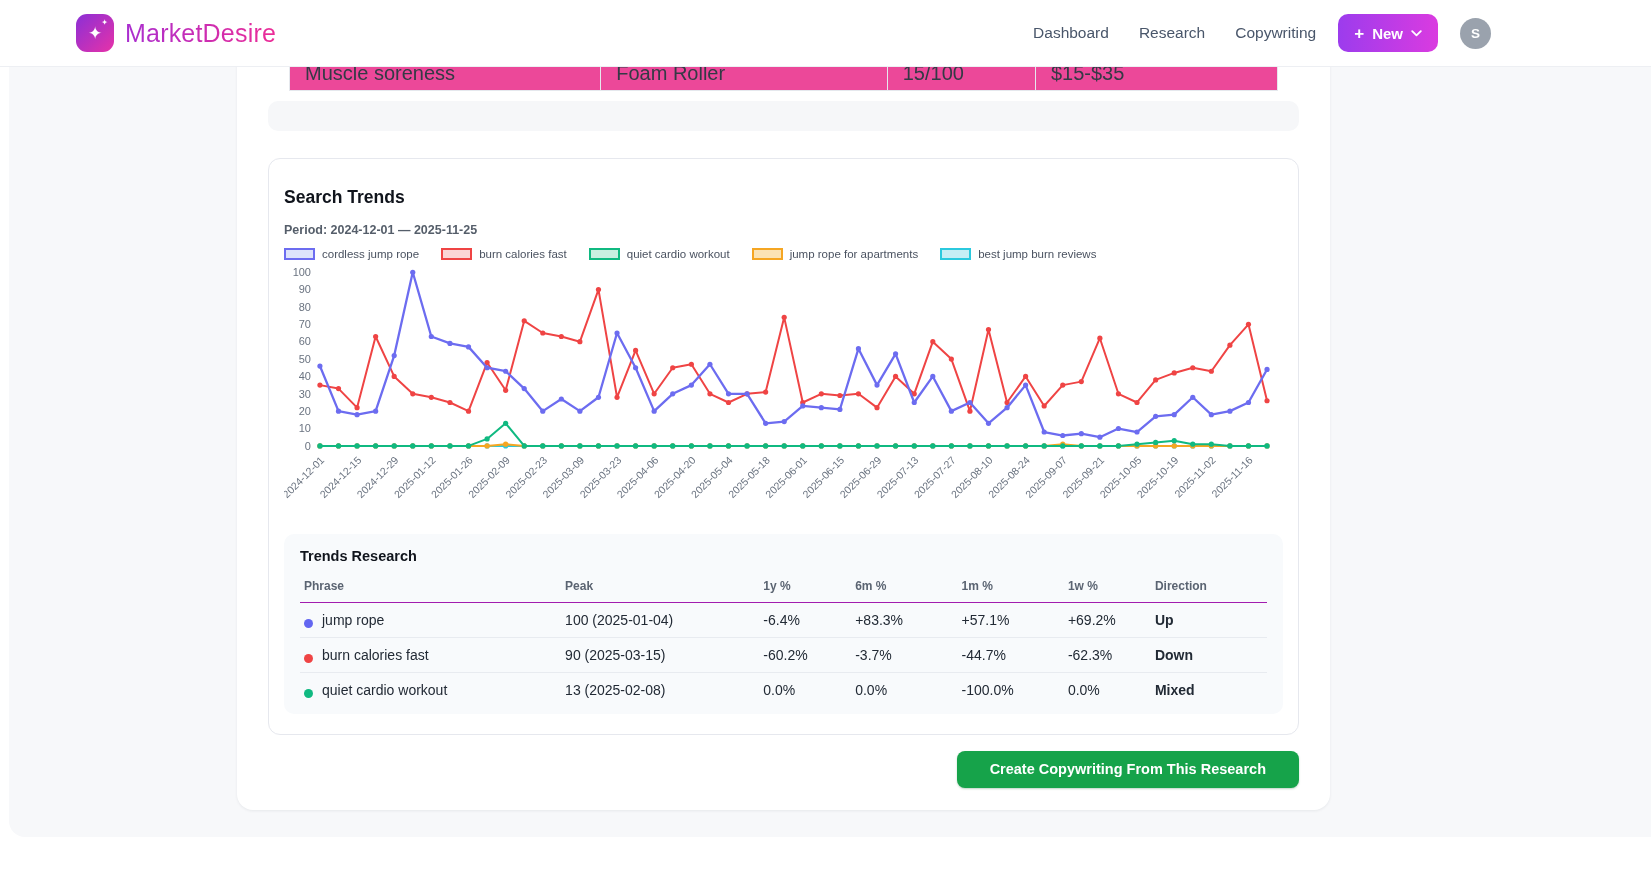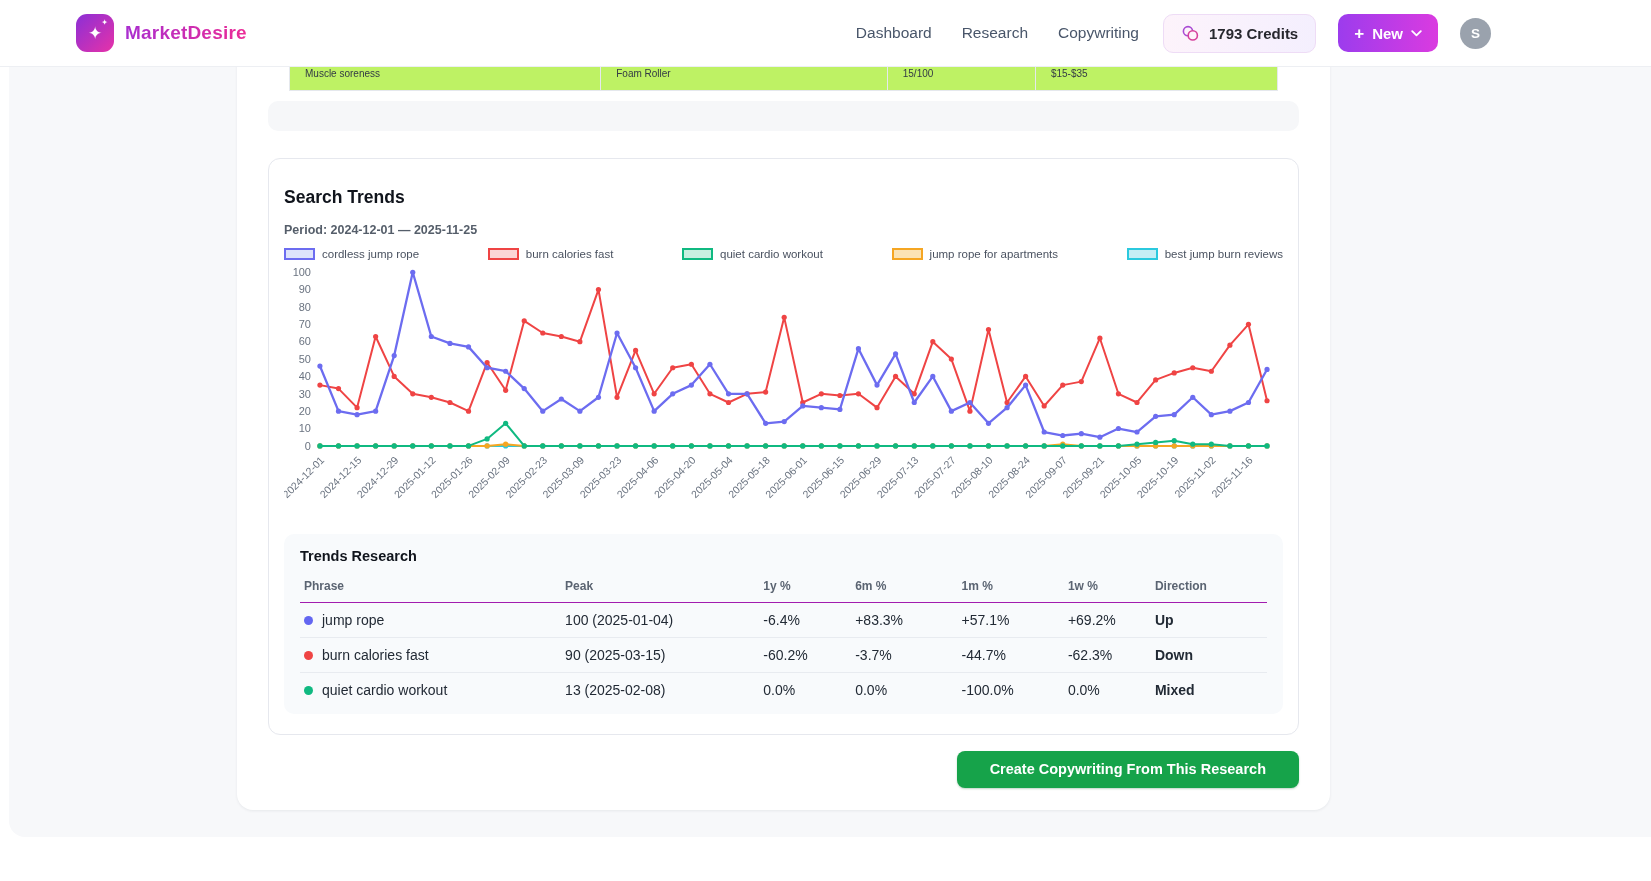--- a/index.html
+++ b/index.html
@@ -26,21 +26,21 @@
   .brand { display: flex; align-items: center; gap: 11px; }
   .brand-badge {
     width: 38px; height: 38px; border-radius: 11px;
     background: linear-gradient(135deg, #8b2fd6, #e732a8);
     display: flex; align-items: center; justify-content: center;
     color: #fff; position: relative;
   }
   .brand-badge .spark-main { font-size: 17px; line-height: 1; }
   .brand-badge .spark-small { position: absolute; top: 5px; right: 6px; font-size: 8px; line-height: 1; }
   .brand-name {
-    font-size: 19px; font-weight: 700; letter-spacing: .2px;
+    font-size: 25px; font-weight: 400; letter-spacing: .2px;
     background: linear-gradient(90deg, #a92ed0, #ec2c96);
     -webkit-background-clip: text; background-clip: text;
     color: #d6309b; -webkit-text-fill-color: transparent;
   }
   nav.main-nav { margin-left: auto; display: flex; gap: 30px; align-items: center; }
   nav.main-nav a { color: #49566a; font-size: 15.5px; font-weight: 500; text-decoration: none; cursor: pointer; }
   .credits {
     margin-left: 24px; display: flex; align-items: center; gap: 9px;
     height: 39px; padding: 0 17px; border-radius: 10px;
     border: 1px solid #eedcf6;
@@ -64,48 +64,48 @@
   .card {
     position: absolute; left: 237px; top: -40px; width: 1093px; height: 850px;
     background: #fff; border-radius: 16px; z-index: 1;
     box-shadow: 0 1px 3px rgba(16,24,40,.07);
     padding: 0 31px;
   }
   
   .kw-wrap { padding-top: 95px; }
   .kw-table { width: calc(100% - 42px); margin: 0 21px; border-collapse: collapse; }
   .kw-table td {
-    border: 1px solid #e5e8ed; background: #bef264; height: 35px;
-    padding: 0 15px; font-size: 10px; color: #333a45;
+    border: 1px solid #e5e8ed; background: #ec4899; height: 35px;
+    padding: 0 15px; font-size: 20px; color: #333a45;
   }
   .kw-footer { margin: 10px 0 0; height: 30px; background: #f6f7f9; border-radius: 10px; }
   
   .trends-card {
     border: 1px solid #e6e8ee; border-radius: 12px; background: #fff;
     margin-top: 27px; padding: 28px 15px 20px;
   }
   .trends-card h2 { font-size: 17.5px; font-weight: 700; color: #10141c; }
   .period { font-size: 12.5px; font-weight: 700; color: #555e6a; margin-top: 15px; }
-  .legend { display: flex; justify-content: space-between; gap: 22px; margin: 11px 0 2px; flex-wrap: wrap; }
+  .legend { display: flex; justify-content: flex-start; gap: 22px; margin: 11px 0 2px; flex-wrap: wrap; }
   .lg-item { display: flex; align-items: center; gap: 7px; cursor: pointer; }
   .lg-swatch { width: 31px; height: 12px; border: 2px solid; display: inline-block; }
   .lg-label { font-size: 11.5px; color: #4a5260; }
   .chart-wrap { margin-top: 4px; display: flex; justify-content: center; }
   
   .summary { background: #f8fafc; border-radius: 10px; padding: 14px 16px 6px; margin-top: 18px; }
   .summary h3 { font-size: 14.5px; font-weight: 700; color: #10141c; }
   .sum-table { width: 100%; border-collapse: collapse; margin-top: 9px; font-size: 14px; }
   .sum-table th {
     text-align: left; font-size: 12px; color: #5b6472; font-weight: 700;
     padding: 6px 4px 9px; border-bottom: 1px solid #a21caf;
   }
   .sum-table td { padding: 0 4px; height: 35px; border-bottom: 1px solid #e8ebf0; color: #222a35; }
   .sum-table tr:last-child td { border-bottom: none; }
   .dot { width: 9px; height: 9px; border-radius: 50%; display: inline-block; margin-right: 9px; }
-  .phrase-cell { display: flex; align-items: center; }
+  .phrase-cell { display: flex; align-items: flex-end; }
   .c-pos { color: #16a34a; }
   .c-neg { color: #dc2626; }
   .c-zero { color: #374151; }
   .dir { font-weight: 700; }
   
   .cta-row { display: flex; justify-content: flex-end; margin-top: 16px; }
   .cta {
     background: #16a34a; color: #fff; font-weight: 700; font-size: 14.5px;
     height: 37px; padding: 0 33px; border: none; border-radius: 8px;
     box-shadow: 0 1px 2px rgba(22,101,52,.28); cursor: pointer;
@@ -123,27 +123,20 @@
       <span class="spark-main">✦</span>
       <span class="spark-small">✦</span>
     </span>
     <span class="brand-name">MarketDesire</span>
   </div>
   <nav class="main-nav">
     <a>Dashboard</a>
     <a>Research</a>
     <a>Copywriting</a>
   </nav>
-  <div class="credits">
-    <svg width="19" height="19" viewBox="0 0 19 19">
-      <circle cx="7" cy="7.2" r="4.6" fill="#fdf3fb" stroke="#a94ad4" stroke-width="1.6"></circle>
-      <circle cx="11.8" cy="11.4" r="4.6" fill="#fdf3fb" stroke="#d6419c" stroke-width="1.6"></circle>
-    </svg>
-    <span>1793 Credits</span>
-  </div>
   <button class="new-btn">
     <span class="plus">+</span>
     <span>New</span>
     <svg width="11" height="7" viewBox="0 0 11 7">
       <polyline points="1.2,1.2 5.5,5.4 9.8,1.2" fill="none" stroke="#fff" stroke-width="1.8" stroke-linecap="round" stroke-linejoin="round"></polyline>
     </svg>
   </button>
   <div class="avatar">
     <span>S</span>
   </div>

